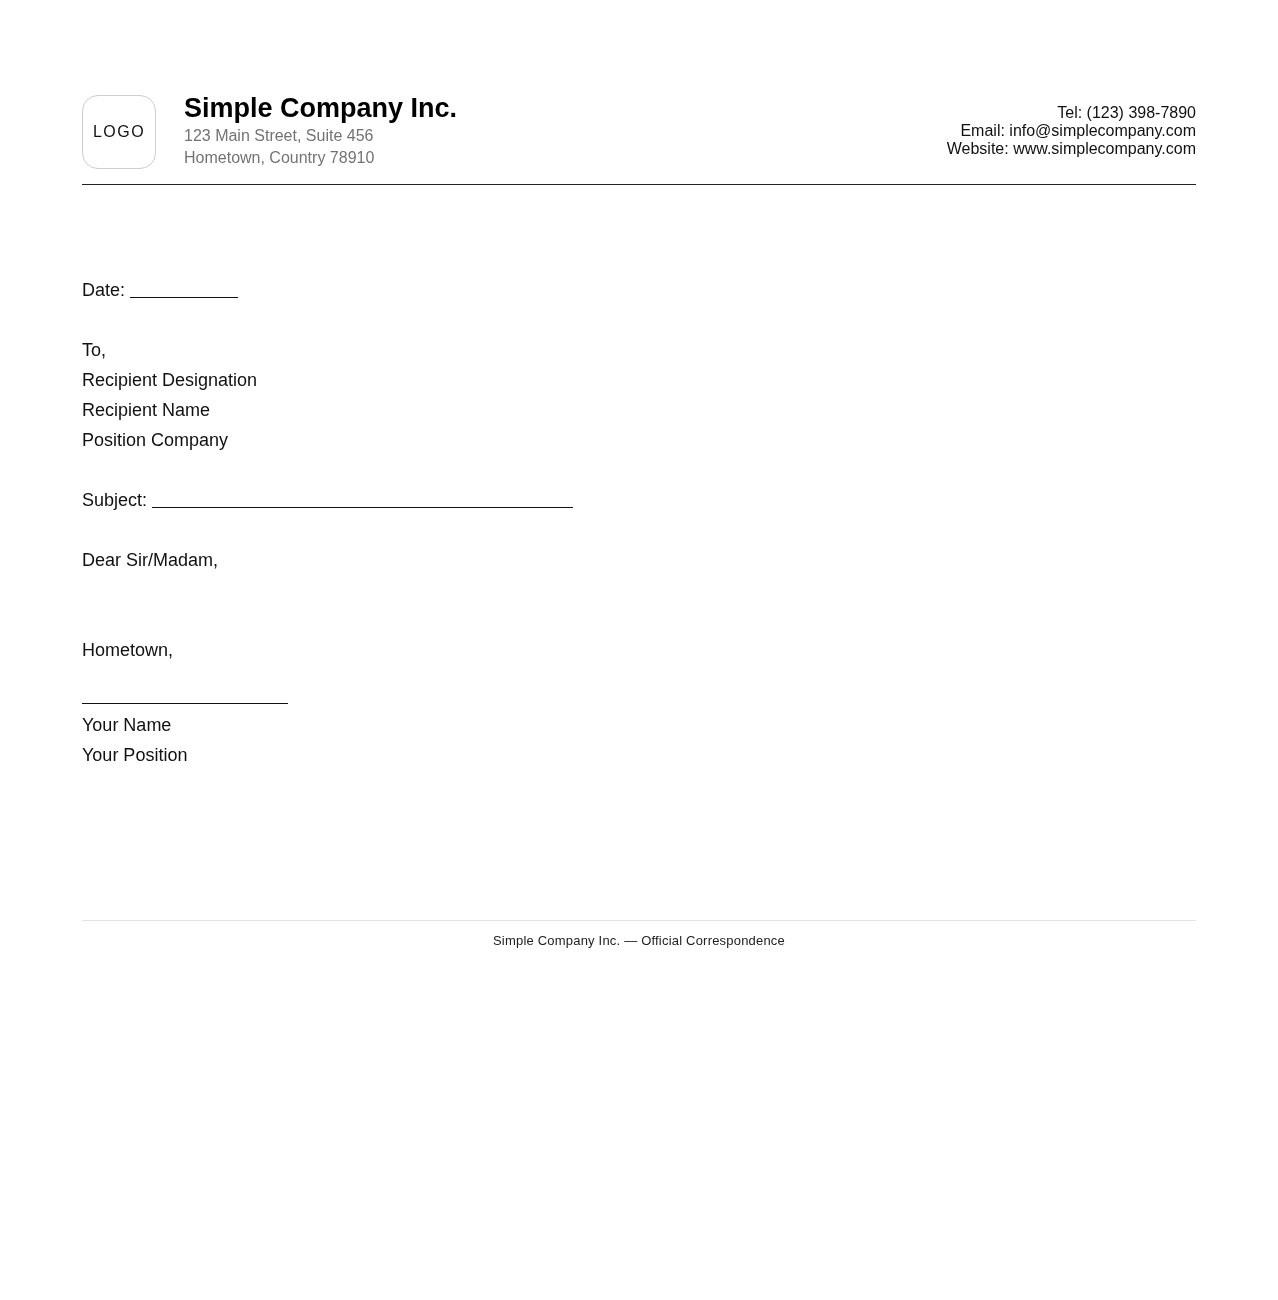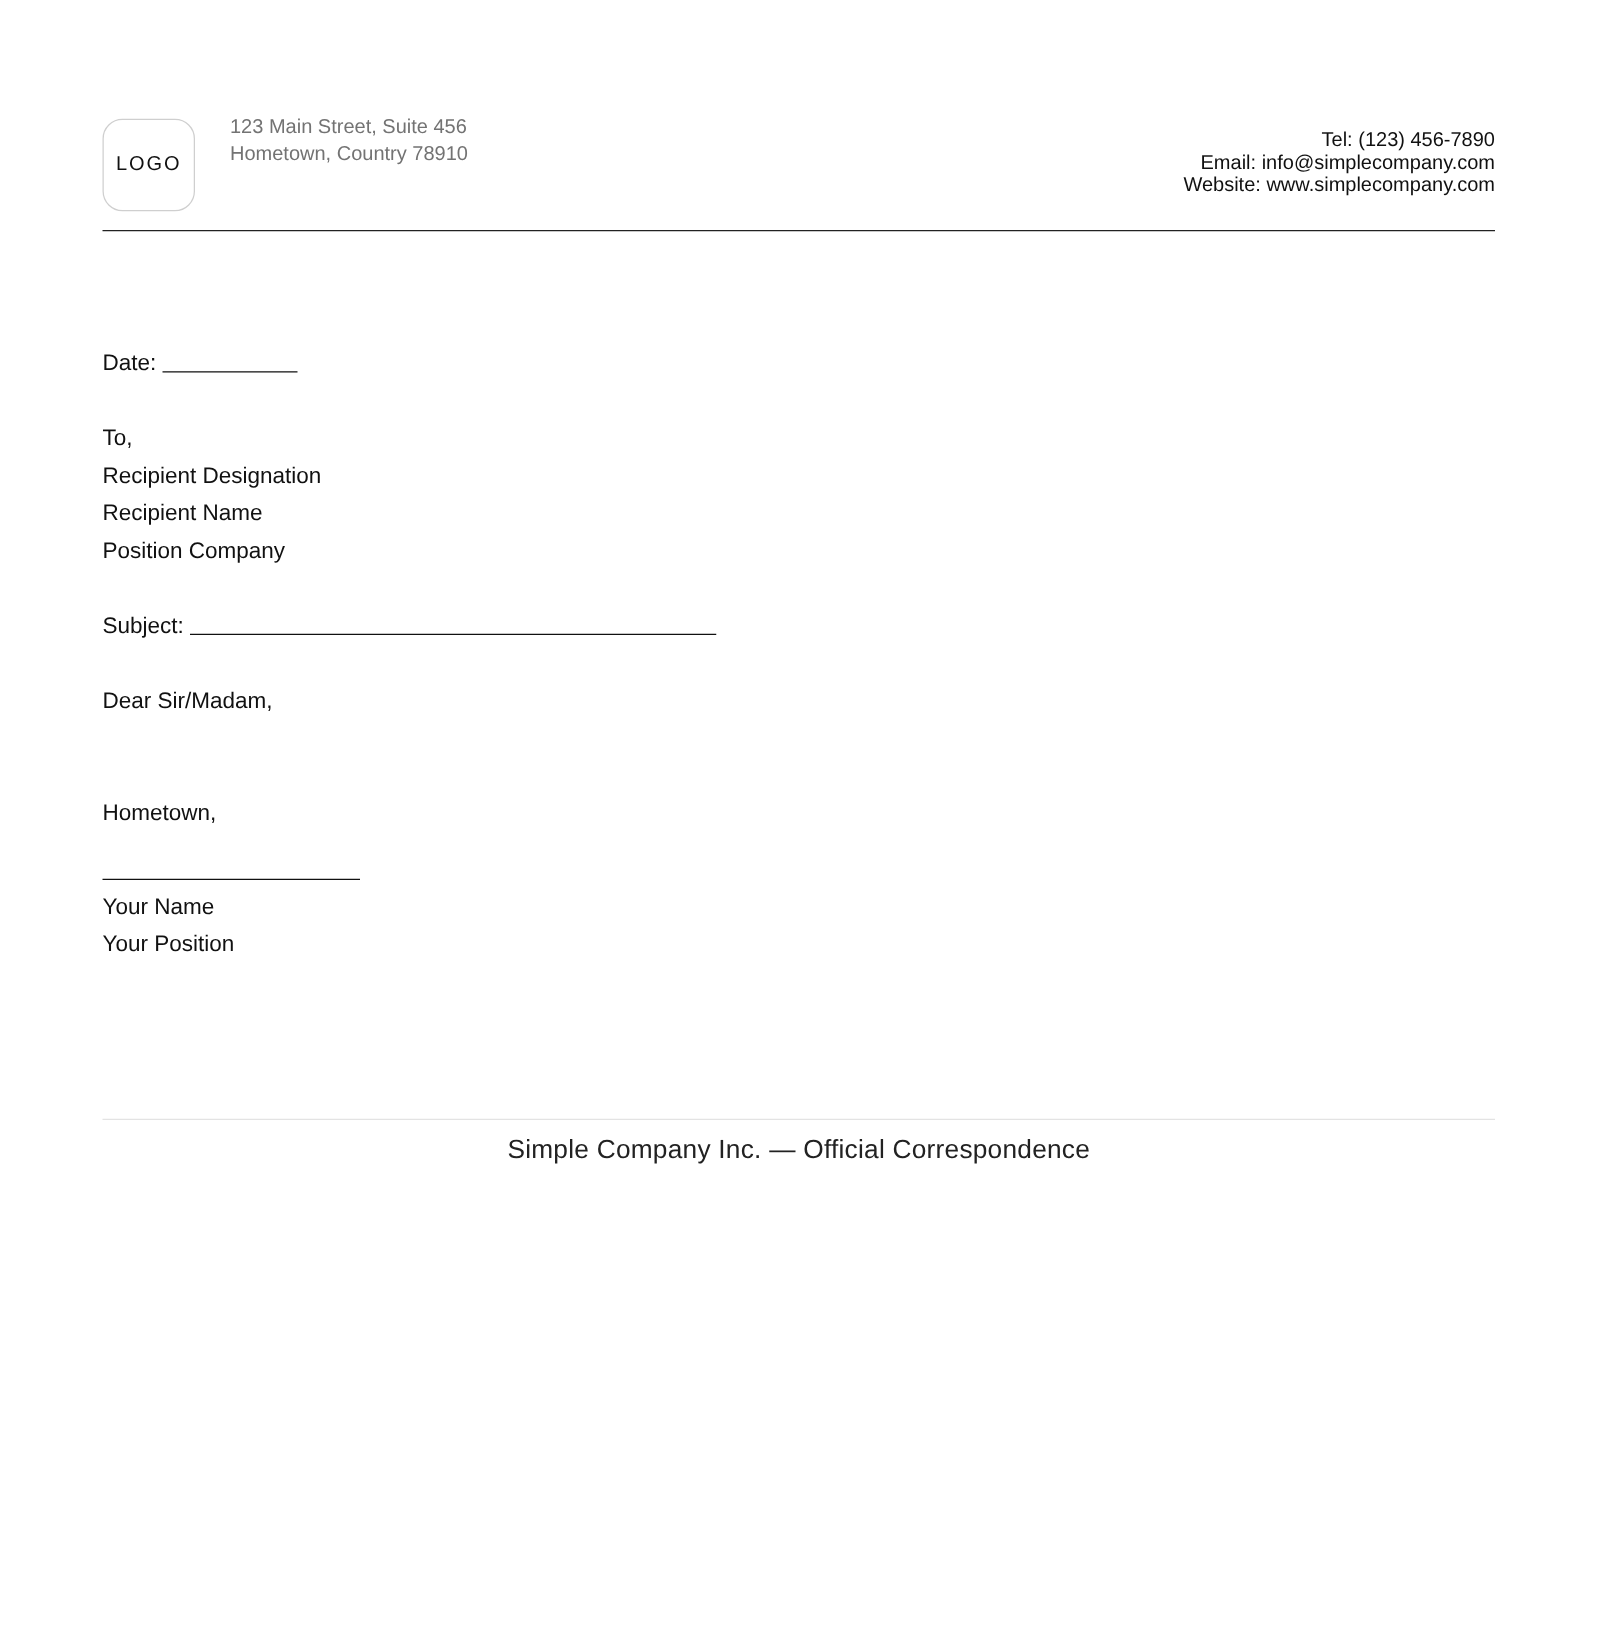--- a/index.html
+++ b/index.html
@@ -90,46 +90,47 @@
     .signature-line {
       width: 206px;
       border-bottom: 1px solid #111111;
       height: 0;
       margin-top: 38px;
       margin-bottom: 6px;
     }
     .footer {
       position: absolute;
       left: 82px;
-      top: 895px;
+      top: 920px;
       width: 1114px;
       border-top: 1px solid #e3e3e3;
       text-align: center;
-      font-size: 21px;
+      font-size: 13px;
       color: #222222;
       padding-top: 12px;
       letter-spacing: 0.2px;
     }
   </style>
 </head>
 <body>
 
 <div class="page">
   <div class="letterhead">
     <div class="brand">
       <div class="logo-box">
         <span>LOGO</span>
       </div>
       <div class="company-info">
+        <div class="company-name">Simple Company Inc.</div>
         <div class="company-address">123 Main Street, Suite 456</div>
         <div class="company-address">Hometown, Country 78910</div>
       </div>
     </div>
     <div class="contact">
-      <div>Tel: (123) 456-7890</div>
+      <div>Tel: (123) 398-7890</div>
       <div>Email: info@simplecompany.com</div>
       <div>Website: www.simplecompany.com</div>
     </div>
   </div>
 
   <div class="letter-body">
     <div class="line"><span>Date:</span><span class="blank date"></span></div>
     <div class="gap"></div>
     <div class="line">To,</div>
     <div class="line">Recipient Designation</div>

